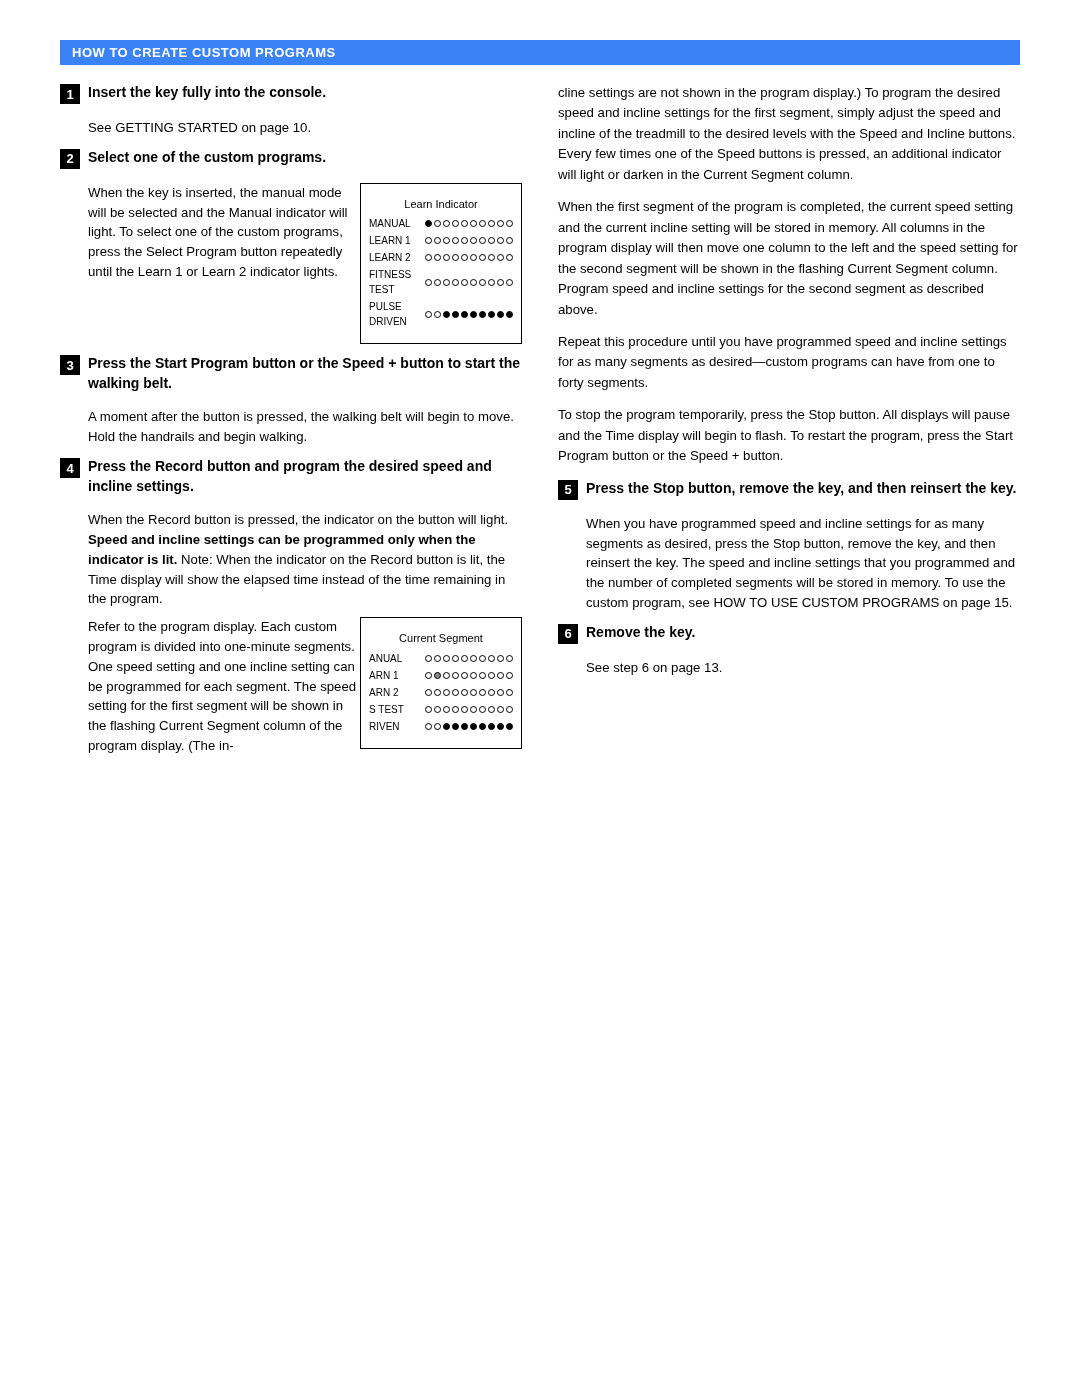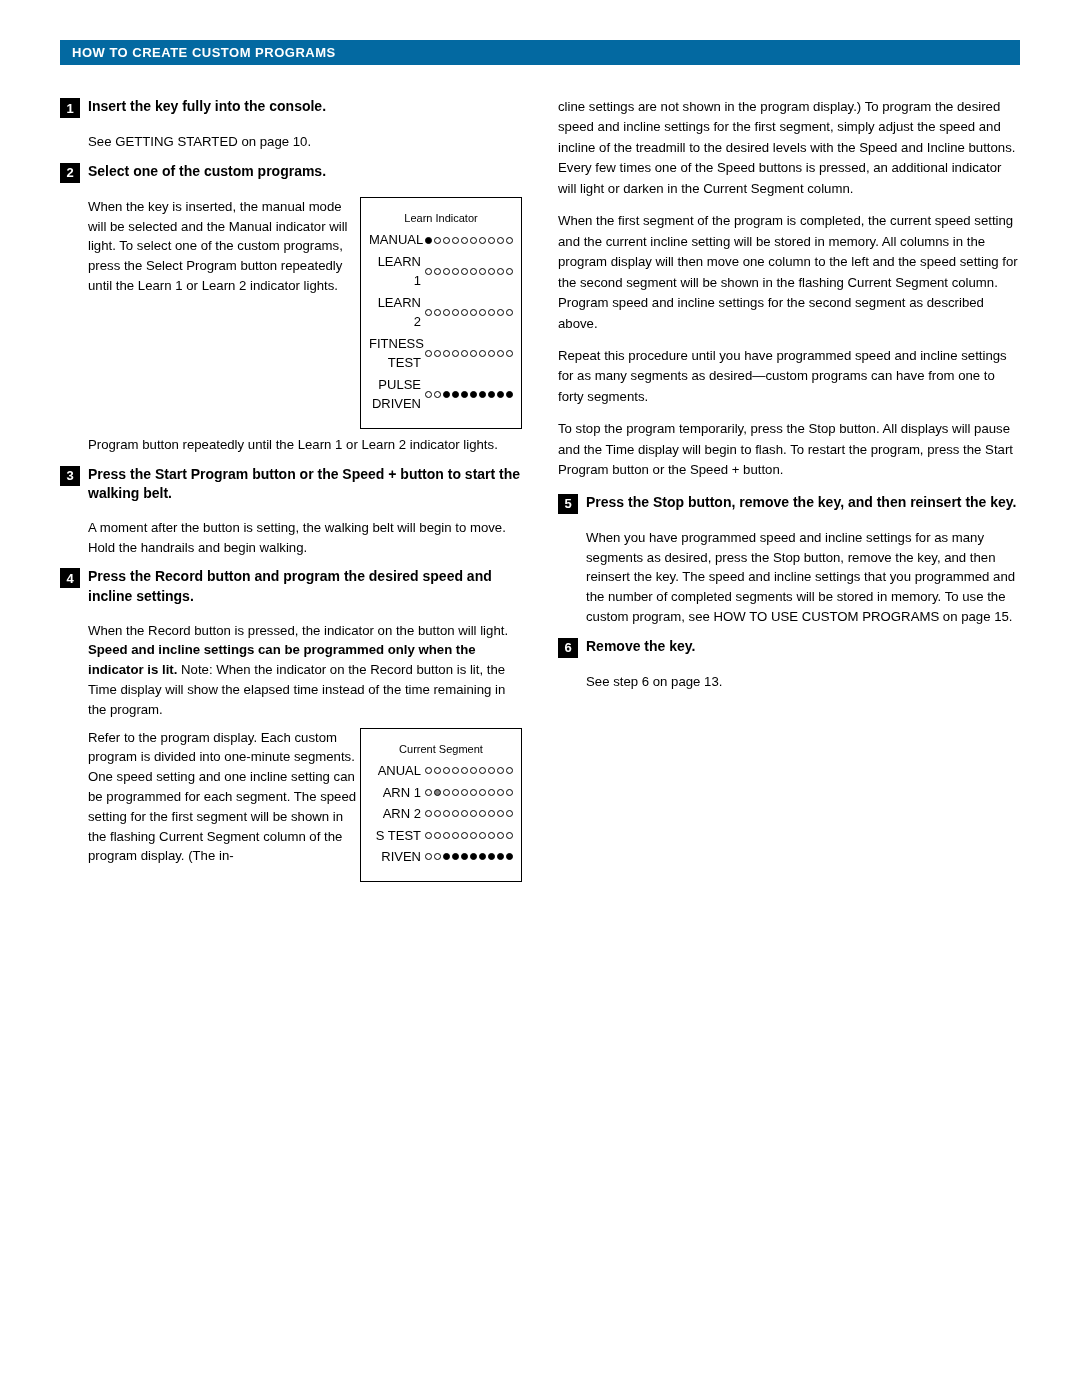--- a/index.html
+++ b/index.html
@@ -11,26 +11,26 @@
       width: 1080px;
       min-height: 1397px;
       padding: 40px 60px;
     }
     .page-container {
       display: flex;
       flex-direction: column;
       width: 100%;
     }
     .section-header {
-      background: #0369a1;
+      background: #3b82f6;
       color: #fff;
       font-weight: bold;
       font-size: 13px;
       padding: 5px 12px;
-      margin-bottom: 32px;
+      margin-bottom: 18px;
       letter-spacing: 0.5px;
     }
     .two-col {
       display: flex;
       gap: 36px;
       width: 100%;
     }
     .col-left {
       flex: 1;
       min-width: 0;
@@ -93,23 +93,22 @@
       margin-bottom: 4px;
       font-family: Arial, sans-serif;
     }
     .indicator-row {
       display: flex;
       align-items: center;
       margin-bottom: 2px;
       gap: 4px;
     }
     .indicator-label {
-      font-size: 13px;
+      font-size: 10px;
       width: 52px;
-      text-align: right;
       flex-shrink: 0;
       text-transform: uppercase;
       font-family: Arial, sans-serif;
     }
     .dot-row {
       display: flex;
       gap: 2px;
       align-items: center;
     }
     .dot {
@@ -241,29 +240,28 @@
                 <span class="dot filled"></span>
                 <span class="dot filled"></span>
                 <span class="dot filled"></span>
                 <span class="dot filled"></span>
                 <span class="dot filled"></span>
                 <span class="dot filled"></span>
               </div>
             </div>
           </div>
         </div>
-        <p style="margin-top:6px;">Program button repeatedly until the Learn 1 or Learn 2 indicator lights.</p>
       </div>
 
       <div class="step">
         <div class="step-number">3</div>
         <div class="step-title">Press the Start Program button or the Speed + button to start the walking belt.</div>
       </div>
       <div class="step-body">
-        <p>A moment after the button is setting, the walking belt will begin to move. Hold the handrails and begin walking.</p>
+        <p>A moment after the button is pressed, the walking belt will begin to move. Hold the handrails and begin walking.</p>
       </div>
 
       <div class="step">
         <div class="step-number">4</div>
         <div class="step-title">Press the Record button and program the desired speed and incline settings.</div>
       </div>
       <div class="step-body">
         <p>
           When the Record button is pressed, the indicator on the button will light. <span class="bold">Speed and incline settings can be programmed only when the indicator is lit.</span> Note: When the indicator on the Record button is lit, the Time display will show the elapsed time instead of the time remaining in the program.
         </p>

